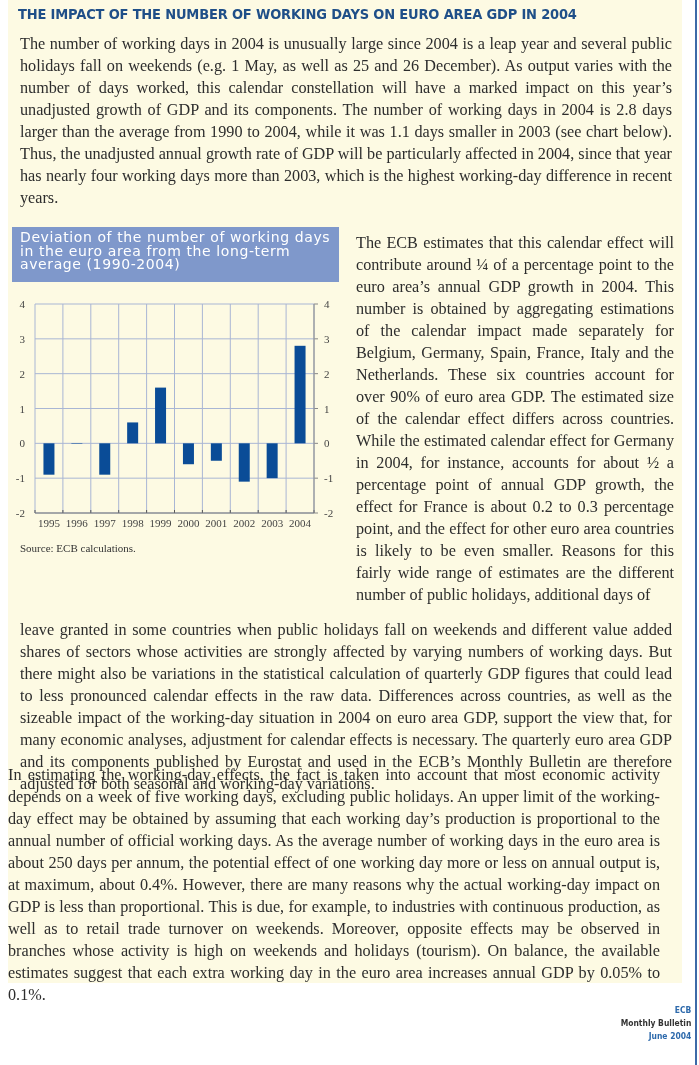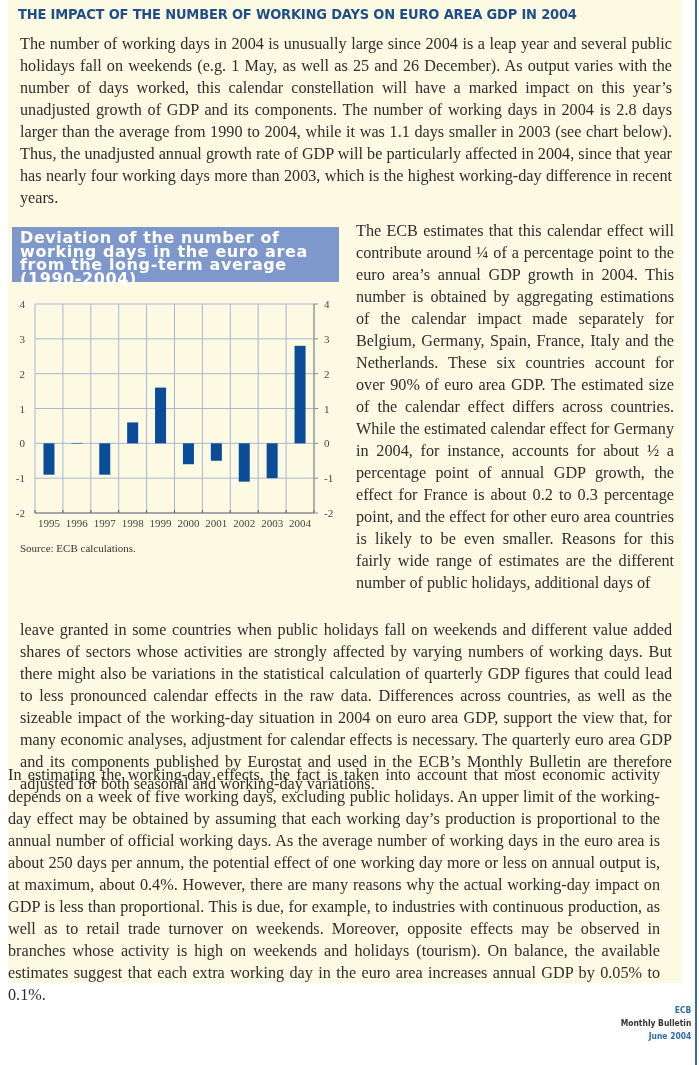--- a/index.html
+++ b/index.html
@@ -13,27 +13,27 @@
     position: absolute; left: 18px; top: 6px;
     font-family: "DejaVu Sans", sans-serif; font-weight: bold; font-size: 14.5px;
     color: #1f4f88; letter-spacing: -0.2px; transform: scaleX(0.9); transform-origin: left top;
     white-space: nowrap;
   }
   .body-text {
     font-family: "Liberation Serif", serif; font-size: 16.2px; line-height: 22px;
     color: #2d2d2d; text-align: justify;
   }
   .p1 { position: absolute; left: 20px; top: 33px; width: 652px; }
-  .side { position: absolute; left: 356px; top: 220px; width: 318px; }
+  .side { position: absolute; left: 356px; top: 232px; width: 318px; }
   .p3 { position: absolute; left: 20px; top: 582px; width: 652px; margin-top: 37px; }
   .p4 { position: absolute; left: 8px; top: 764px; width: 652px; }
   .chart-header {
     position: absolute; left: 12px; top: 227px; width: 327px; height: 55px;
     background: #7f98cb; color: #ffffff;
-    font-family: "DejaVu Sans", sans-serif; font-weight: bold; font-size: 16px;
+    font-family: "DejaVu Sans", sans-serif; font-weight: normal; font-size: 14px;
     line-height: 13.5px; letter-spacing: 0.6px; padding: 4px 8px; box-sizing: border-box;
   }
   .chart-wrap { position: absolute; left: 12px; top: 292px; width: 330px; height: 240px; }
   .source {
     position: absolute; left: 20px; top: 542px;
     font-family: "Liberation Serif", serif; font-size: 11px; color: #333;
   }
   .footer { position: absolute; right: 8px; top: 1003px; text-align: right;
     font-family: "DejaVu Sans", sans-serif; font-weight: bold; font-size: 9.5px; line-height: 13px;
     transform: scaleX(0.8); transform-origin: right top; }

